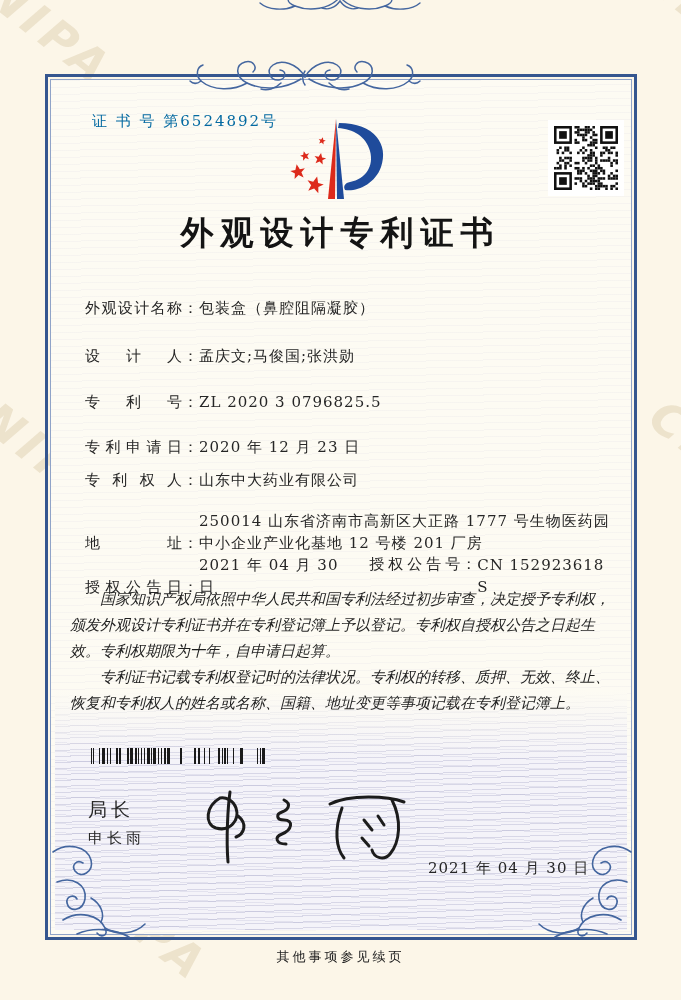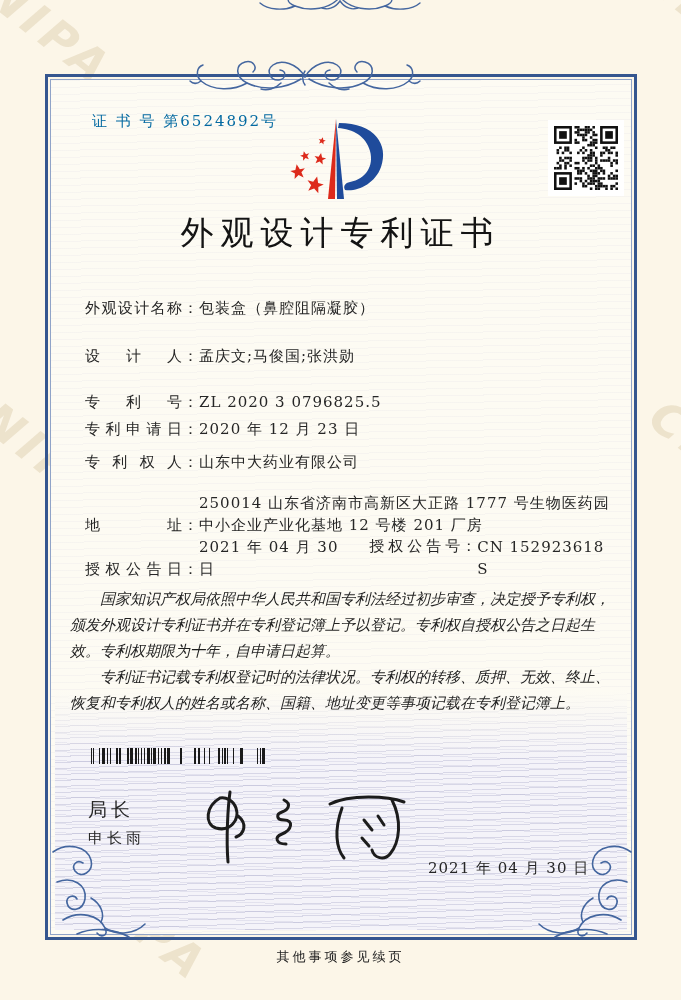--- a/index.html
+++ b/index.html
@@ -56,33 +56,33 @@
   .orn{position:absolute;}
   .orn svg{display:block;}
   .orn path{stroke:#44669f;fill:none;stroke-linecap:round;}
 
   
   .cert-no{position:absolute;left:92px;top:112px;font-size:15px;letter-spacing:2px;color:#0369a1;}
   .logo{position:absolute;left:283px;top:111px;width:115px;height:97px;}
   .qr{position:absolute;left:550px;top:122px;width:72px;height:72px;background:#fff;box-shadow:0 0 0 2px #fff;}
   .title{
     position:absolute;left:0;right:0;top:211px;text-align:center;
-    font-size:33px;font-weight:normal;letter-spacing:7px;color:#141414;
+    font-size:33px;font-weight:bold;letter-spacing:7px;color:#141414;
   }
 
   
   .fields{position:absolute;left:85px;top:297px;width:530px;font-size:15px;line-height:21px;letter-spacing:1px;}
   .field{display:flex;align-items:flex-end;}
   .flabel{
     display:inline-block;width:98px;flex:0 0 98px;
     text-align:justify;text-align-last:justify;
   }
   .fcolon{flex:0 0 auto;}
   .fvalue{flex:1 1 auto;line-height:22px;}
-  .mb1{margin-bottom:26px;} .mb2{margin-bottom:24px;margin-top:10px;} .mb3{margin-bottom:5px;}
+  .mb1{margin-bottom:26px;} .mb2{margin-bottom:24px;margin-top:10px;} .mb3{margin-bottom:23px;}
   .mb4{margin-bottom:11px;} .mb5{margin-bottom:19px;} .mb6{}
   .grant-row{display:flex;}
   .grant-row .g2{margin-left:16px;display:flex;}
   .grant-row .g2 .flabel{width:92px;flex-basis:92px;}
 
   
   .paras{
     position:absolute;left:70px;top:586px;width:546px;
     font-size:15px;font-style:italic;line-height:26px;color:#1f1f1f;
   }

